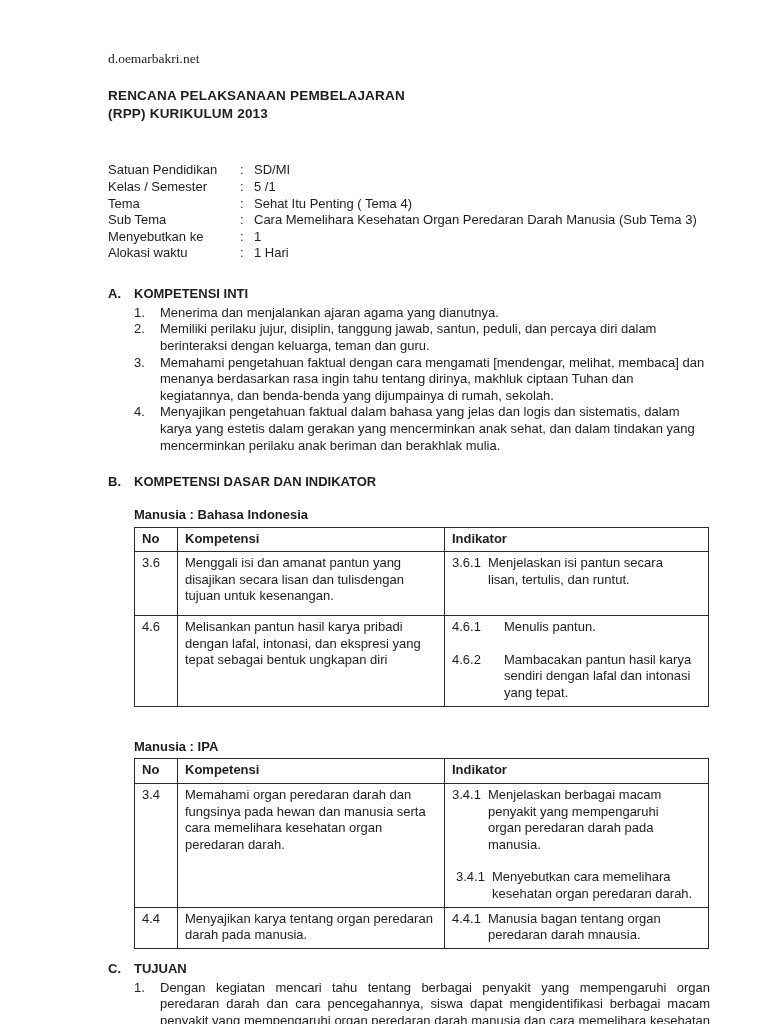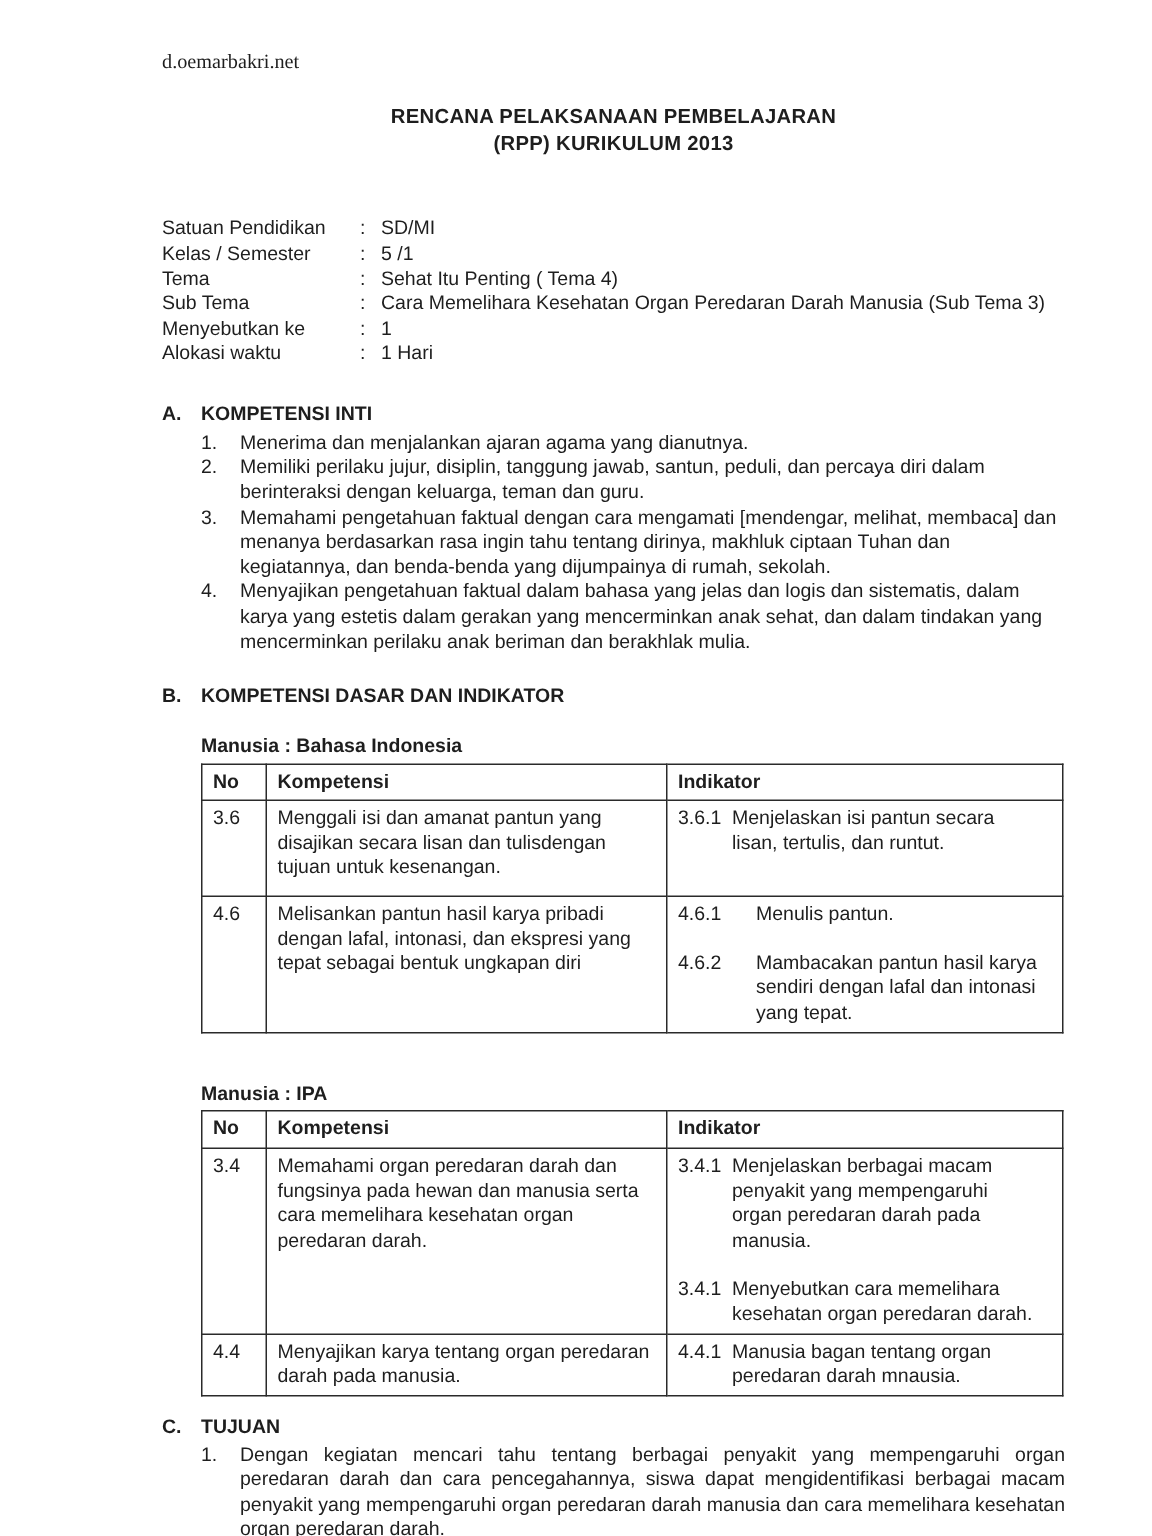--- a/index.html
+++ b/index.html
@@ -2,28 +2,28 @@
 <html><head>
 <meta charset="utf-8">
 <style>
   * { margin:0; padding:0; box-sizing:border-box; }
   html,body { background:#ffffff; }
   body {
     width:768px; height:1024px; overflow:hidden;
     font-family:"Liberation Sans", sans-serif;
     font-size:13px; line-height:1.28; color:#1e1e1e;
   }
-  .page { width:768px; height:1024px; padding:32px 58px 0 108px; background:#fff; }
+  .page { width:768px; height:1024px; padding:50px 58px 0 108px; background:#fff; }
 
   .watermark {
     font-family:"Liberation Serif", serif;
     font-size:13.5px; margin-bottom:20px;
   }
 
-  .title { text-align:center; font-weight:bold; font-size:13.5px; line-height:1.3; margin-bottom:40px; letter-spacing:.2px; }
+  .title { text-align:left; font-weight:bold; font-size:13.5px; line-height:1.3; margin-bottom:40px; letter-spacing:.2px; }
 
   .meta { margin-bottom:24px; }
   .meta-row { display:flex; align-items:flex-end; }
   .meta-label { width:132px; flex:none; }
   .meta-colon { width:14px; flex:none; }
   .meta-value { flex:1; }
 
   .section { display:flex; margin-bottom:20px; }
   .section-letter { width:26px; flex:none; font-weight:bold; }
   .section-body { flex:1; }
@@ -46,21 +46,21 @@
   col.c-no { width:43px; }
   col.c-komp { width:267px; }
   col.c-ind { width:264px; }
 
   tr.h64 { height:64px; }
   tr.h80 { height:80px; }
   tr.h112 { height:112px; }
   tr.h38 { height:38px; }
 
   .ind { display:flex; }
-  .ind + .ind { margin-top:16px; }
+  .ind + .ind { margin-top:16px;justify-content:center; }
   .ind-num { flex:none; width:36px; }
   .ind.tab .ind-num { width:52px; }
   .ind-text { flex:1; max-width:205px; }
 </style>
 </head>
 <body>
 
 <div class="page">
 
   <div class="watermark">d.oemarbakri.net</div>

